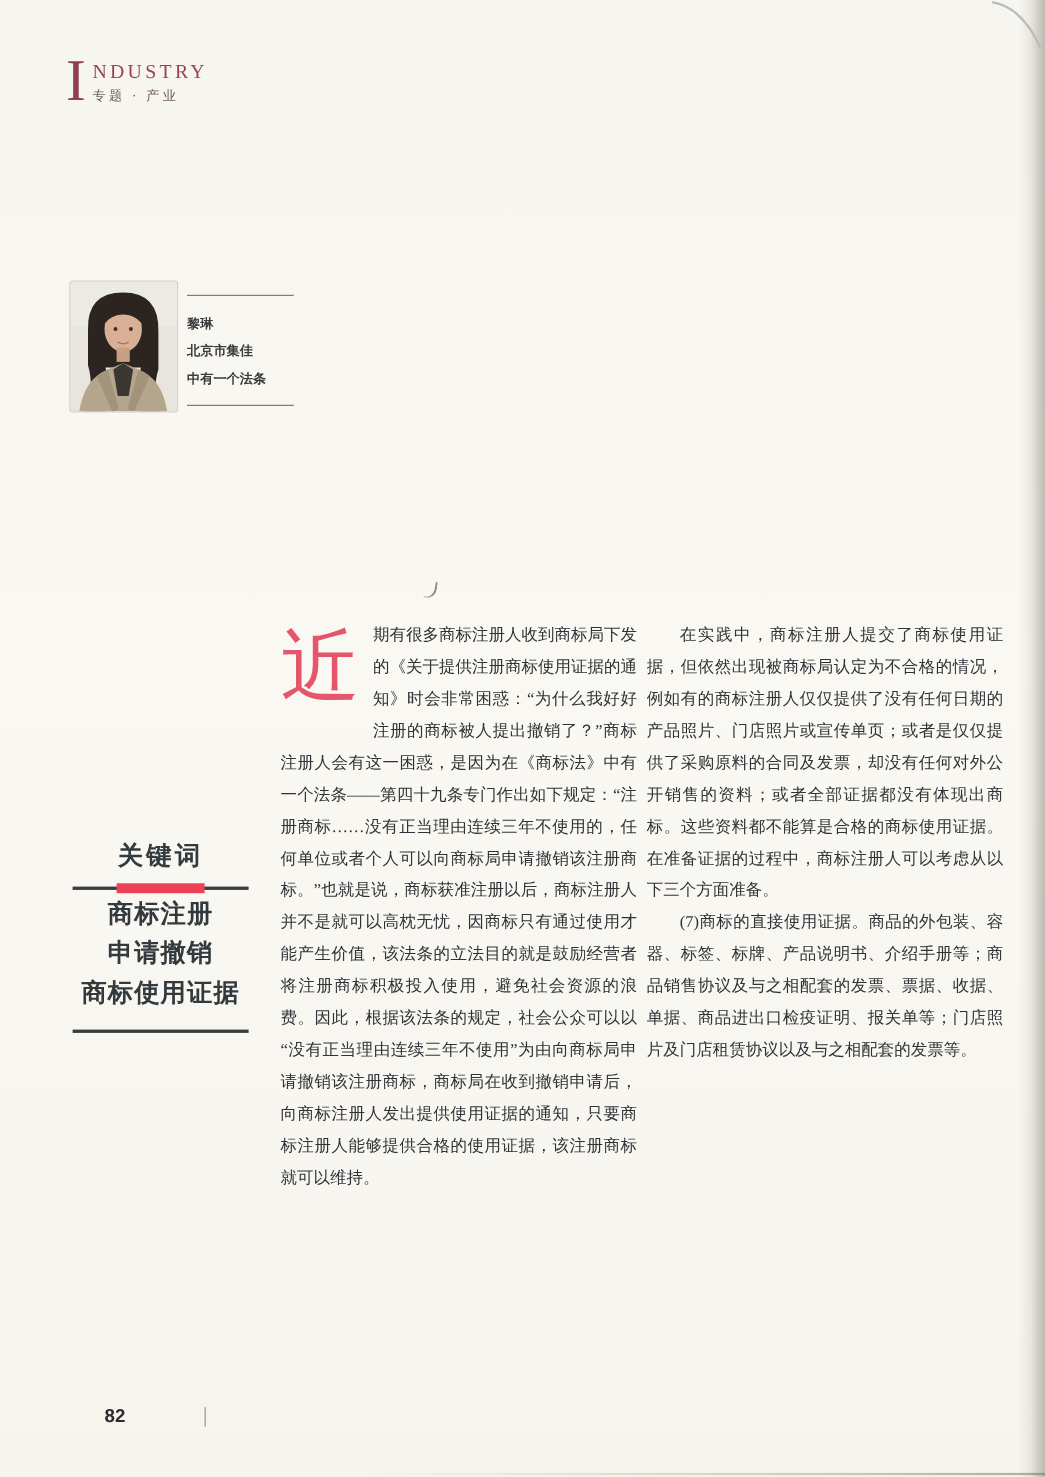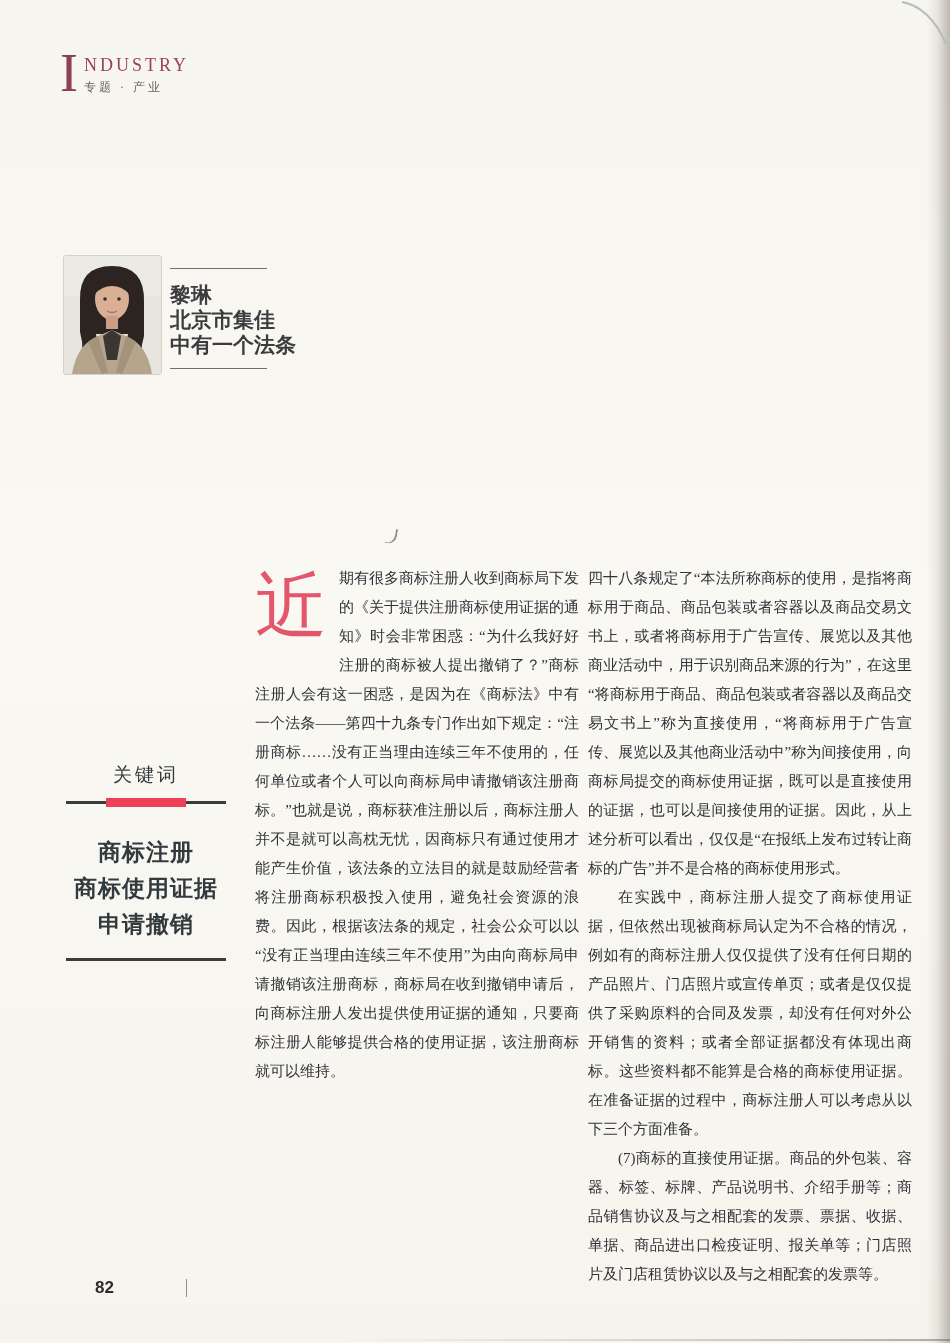--- a/index.html
+++ b/index.html
@@ -56,31 +56,31 @@
   .photo {
     width:97px; height:118px; background:#e9e6e1;
     border:1px solid #d5d1c9; border-radius:3px; overflow:hidden; flex:none;
   }
   .author-info { margin-left:8px; width:100px; }
   .rule { height:1px; background:#6f6f6f; width:97px; }
   .rule.top { margin-top:13px; margin-bottom:13px; }
   .rule.bottom { margin-top:11px; }
   .author-name, .author-aff {
     font-family:"Liberation Sans","DejaVu Sans",sans-serif;
-    font-size:21px; font-weight:bold; color:#3c3c3e; line-height:25px;
+    font-size:12px; font-weight:bold; color:#3c3c3e; line-height:25px;
     white-space:nowrap;
   }
 
   
   .keywords { position:absolute; left:66px; top:762px; width:160px; text-align:center; }
-  .kw-heading { font-size:19px; font-weight:normal; color:#333b3f; letter-spacing:3px; }
+  .kw-heading { font-size:23px; font-weight:bold; color:#333b3f; letter-spacing:3px; }
   .kw-rule { position:relative; height:9px; margin-top:10px; }
   .kw-rule::before { content:""; position:absolute; left:0; right:0; top:3px; height:3px; background:#3b3b3b; }
   .kw-red { position:absolute; left:40px; top:0; width:80px; height:9px; background:#ec4157; }
-  .kw-items { margin-top:28px; }
+  .kw-items { margin-top:1px; }
   .kw-item { font-size:23px; font-weight:bold; color:#333a3e; line-height:36px; letter-spacing:1px; white-space:nowrap; }
   .kw-bottom { height:3px; background:#3b3b3b; margin-top:15px; }
 
   
   .col {
     position:absolute; top:564px; width:324px;
     font-size:15px; line-height:29px; color:#313238;
     text-align:justify; word-break:break-all;
   }
   .col-left { left:255px; }
@@ -149,32 +149,31 @@
     </div>
   </section>
 
   <aside class="keywords">
     <div class="kw-heading">关键词</div>
     <div class="kw-rule">
       <span class="kw-red"></span>
     </div>
     <div class="kw-items">
       <div class="kw-item">商标注册</div>
+      <div class="kw-item">申请撤销</div>
       <div class="kw-item">商标使用证据</div>
-      <div class="kw-item">申请撤销</div>
     </div>
     <div class="kw-bottom"></div>
   </aside>
 
   <section class="col col-left">
     <p class="p-first"><span class="dropcap">近</span><span>期有很多商标注册人收到商标局下发的《关于提供注册商标使用证据的通知》时会非常困惑：“为什么我好好注册的商标被人提出撤销了？”商标注册人会有这一困惑，是因为在《商标法》中有一个法条——第四十九条专门作出如下规定：“注册商标……没有正当理由连续三年不使用的，任何单位或者个人可以向商标局申请撤销该注册商标。”也就是说，商标获准注册以后，商标注册人并不是就可以高枕无忧，因商标只有通过使用才能产生价值，该法条的立法目的就是鼓励经营者将注册商标积极投入使用，避免社会资源的浪费。因此，根据该法条的规定，社会公众可以以“没有正当理由连续三年不使用”为由向商标局申请撤销该注册商标，商标局在收到撤销申请后，向商标注册人发出提供使用证据的通知，只要商标注册人能够提供合格的使用证据，该注册商标就可以维持。</span></p>
   </section>
 
   <section class="col col-right">
-    <p>四十八条规定了“本法所称商标的使用，是指将商标用于商品、商品包装或者容器以及商品交易文书上，或者将商标用于广告宣传、展览以及其他商业活动中，用于识别商品来源的行为”，在这里“将商标用于商品、商品包装或者容器以及商品交易文书上”称为直接使用，“将商标用于广告宣传、展览以及其他商业活动中”称为间接使用，向商标局提交的商标使用证据，既可以是直接使用的证据，也可以是间接使用的证据。因此，从上述分析可以看出，仅仅是“在报纸上发布过转让商标的广告”并不是合格的商标使用形式。</p>
     <p class="p-indent">在实践中，商标注册人提交了商标使用证据，但依然出现被商标局认定为不合格的情况，例如有的商标注册人仅仅提供了没有任何日期的产品照片、门店照片或宣传单页；或者是仅仅提供了采购原料的合同及发票，却没有任何对外公开销售的资料；或者全部证据都没有体现出商标。这些资料都不能算是合格的商标使用证据。在准备证据的过程中，商标注册人可以考虑从以下三个方面准备。</p>
     <p class="p-indent">(7)商标的直接使用证据。商品的外包装、容器、标签、标牌、产品说明书、介绍手册等；商品销售协议及与之相配套的发票、票据、收据、单据、商品进出口检疫证明、报关单等；门店照片及门店租赁协议以及与之相配套的发票等。</p>
   </section>
 
   <footer class="pagefoot">
     <span class="pagenum">82</span>
     <span class="foot-bar"></span>
   </footer>
 
 </div>

